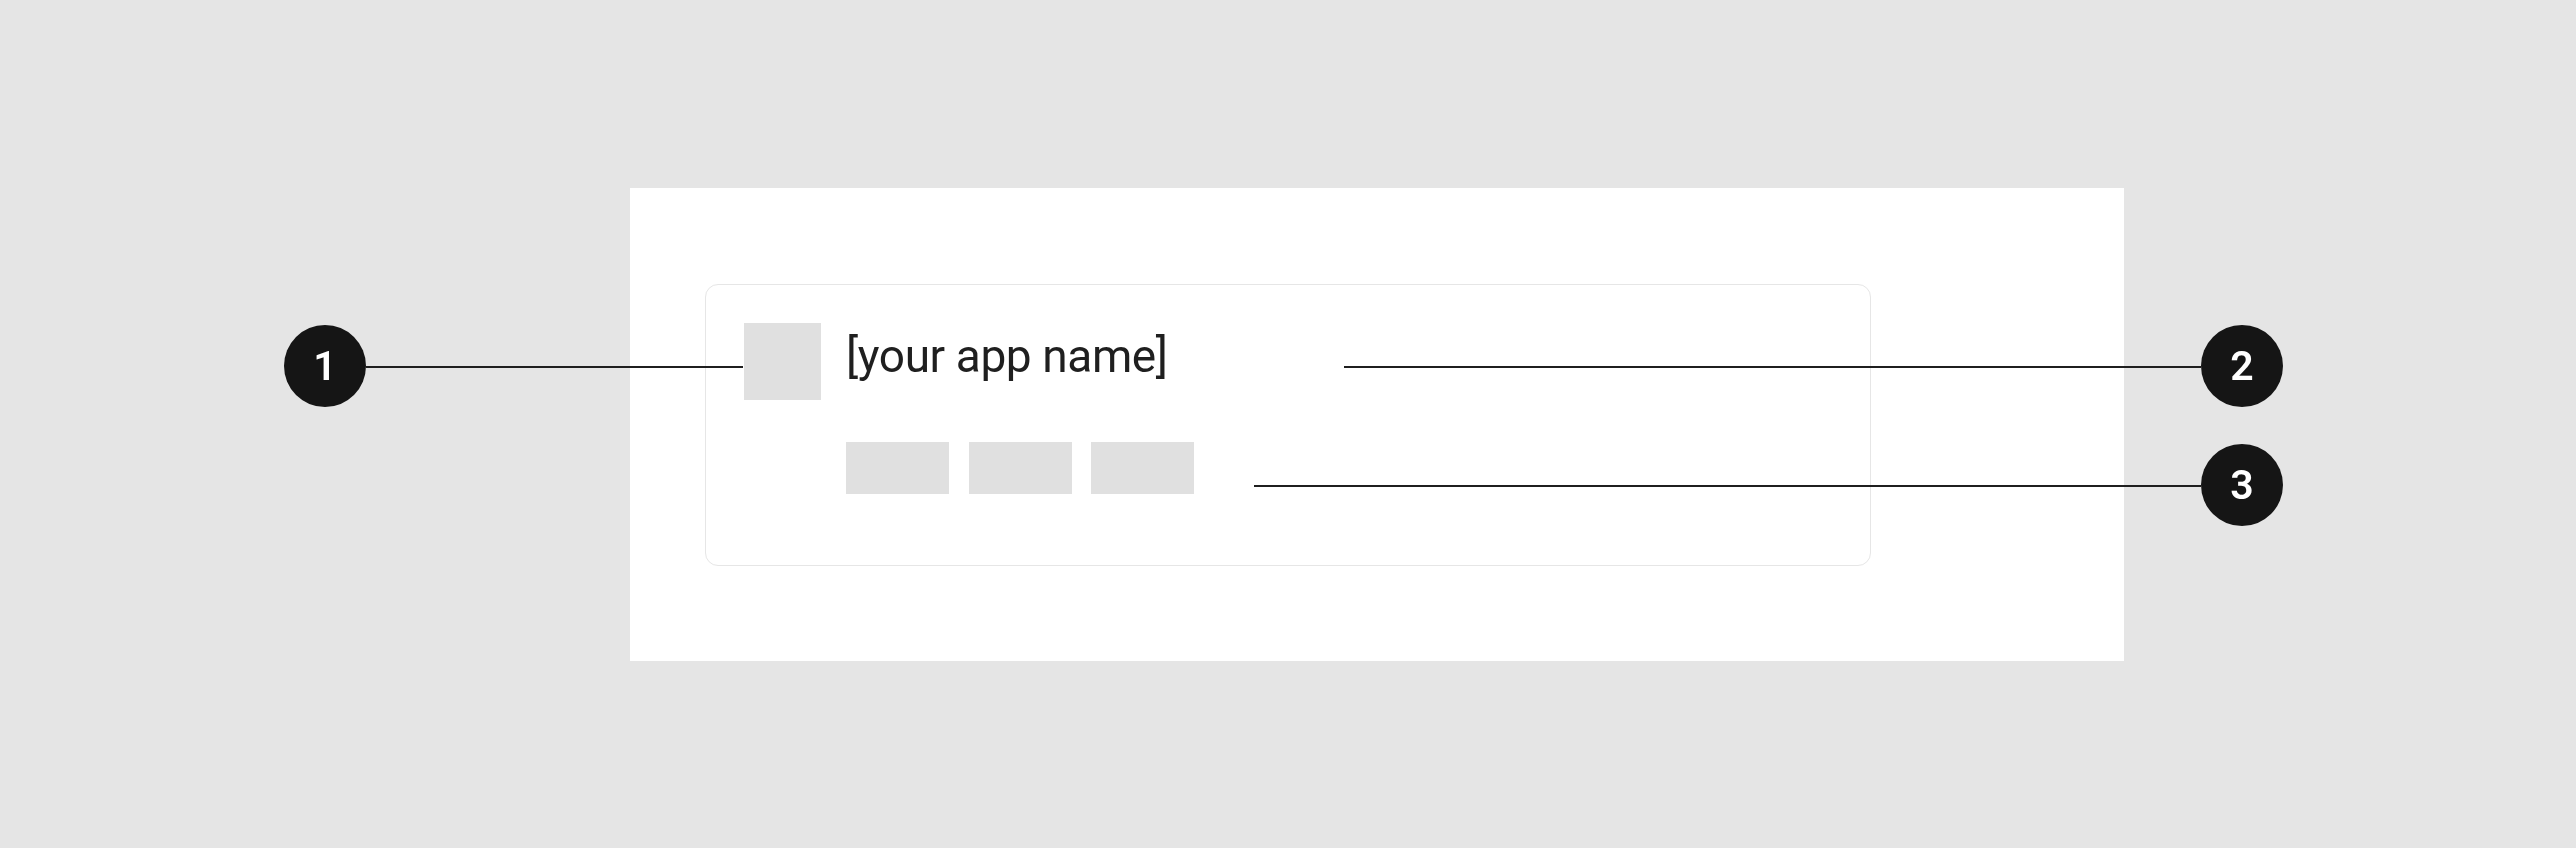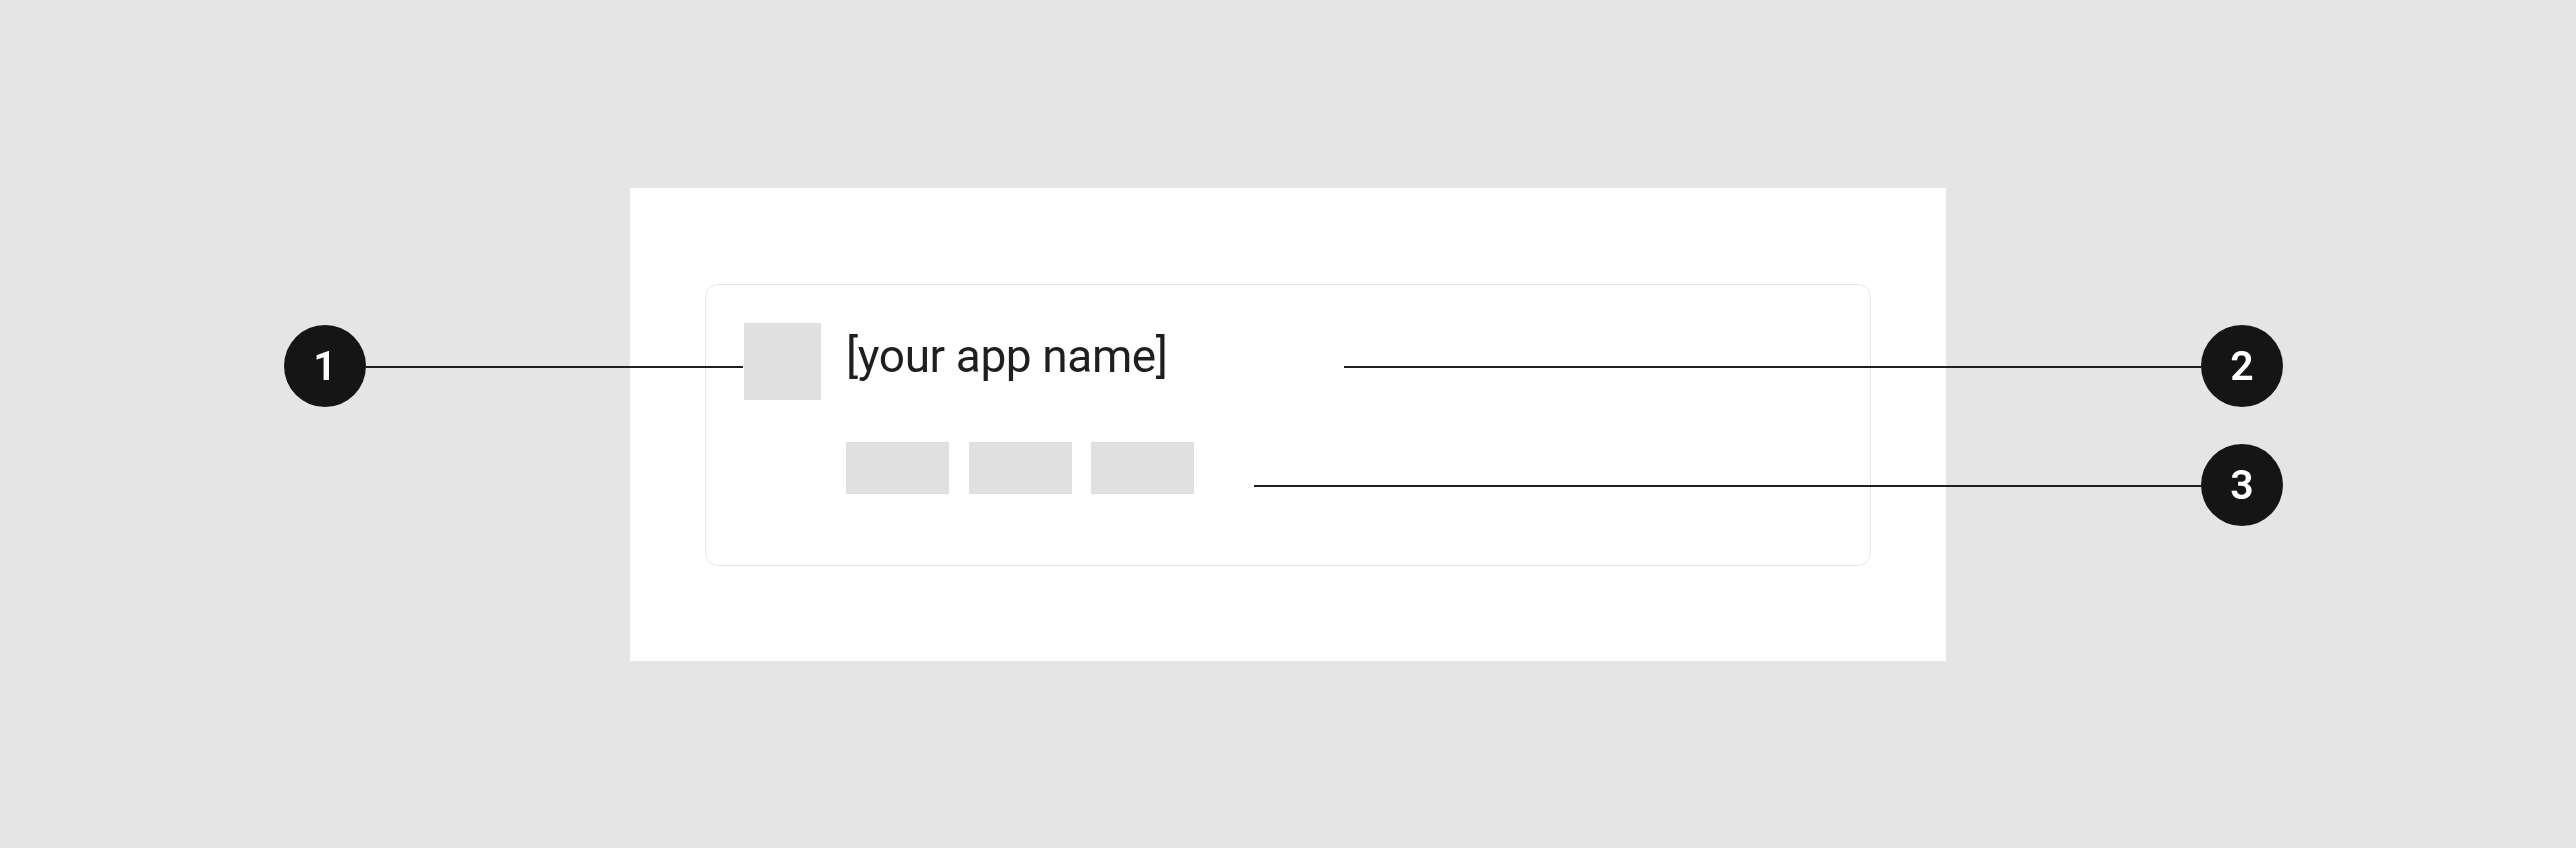--- a/index.html
+++ b/index.html
@@ -10,21 +10,21 @@
     position: relative;
     width: 2576px;
     height: 849px;
     overflow: hidden;
   }
 
   .white-panel {
     position: absolute;
     left: 630px;
     top: 188px;
-    width: 1316px;
+    width: 1494px;
     height: 473px;
     background: #ffffff;
   }
 
   .card {
     position: absolute;
     left: 75px;
     top: 96px;
     width: 1166px;
     height: 282px;

